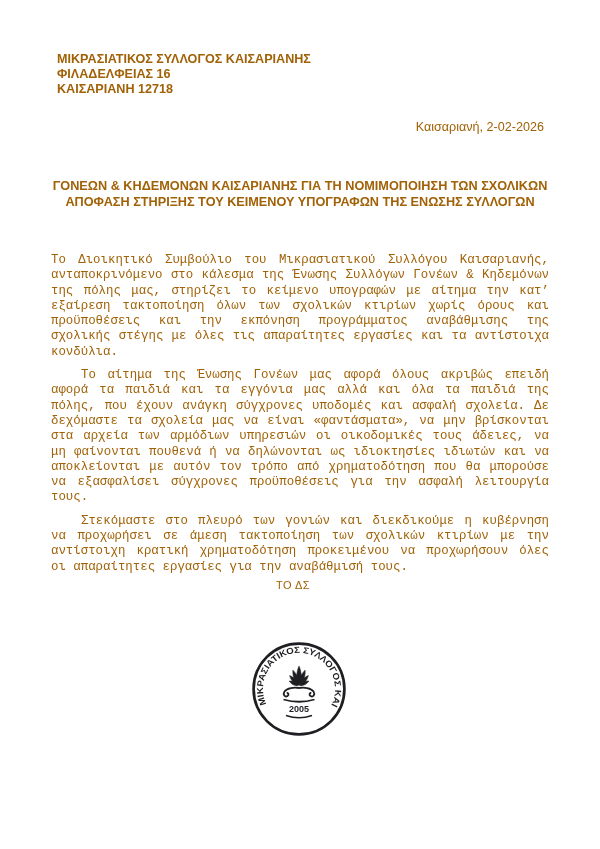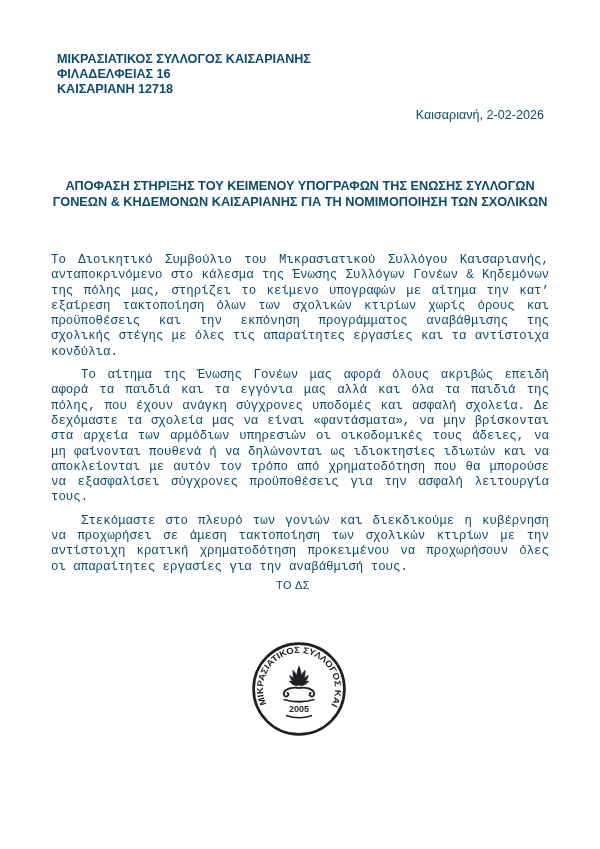--- a/index.html
+++ b/index.html
@@ -1,36 +1,36 @@
 <!DOCTYPE html>
 <html><head>
 <meta charset="utf-8">
 <style>
   html, body { margin: 0; padding: 0; background: #ffffff; }
   .page {
     position: relative;
     width: 600px;
     height: 849px;
     background: #ffffff;
-    color: #0c4a6e;
+    color: #a16207;
     font-family: "Liberation Sans", sans-serif;
     overflow: hidden;
   }
   .sender-block {
     position: absolute;
     left: 57px;
     top: 52px;
     font-weight: 700;
     font-size: 12.6px;
     line-height: 15px;
     white-space: nowrap;
   }
   .dateline {
     position: absolute;
-    top: 108px;
+    top: 120px;
     right: 56px;
     font-size: 12.6px;
     line-height: 15px;
   }
   .doc-title {
     position: absolute;
     left: 42px;
     top: 178px;
     width: 516px;
     text-align: center;
@@ -85,22 +85,22 @@
 
   <div class="sender-block">
     <div>ΜΙΚΡΑΣΙΑΤΙΚΟΣ ΣΥΛΛΟΓΟΣ ΚΑΙΣΑΡΙΑΝΗΣ</div>
     <div>ΦΙΛΑΔΕΛΦΕΙΑΣ 16</div>
     <div>ΚΑΙΣΑΡΙΑΝΗ 12718</div>
   </div>
 
   <div class="dateline">Καισαριανή, 2-02-2026</div>
 
   <div class="doc-title">
+    <div>ΓΟΝΕΩΝ &amp; ΚΗΔΕΜΟΝΩΝ ΚΑΙΣΑΡΙΑΝΗΣ ΓΙΑ ΤΗ ΝΟΜΙΜΟΠΟΙΗΣΗ ΤΩΝ ΣΧΟΛΙΚΩΝ</div>
     <div>ΑΠΟΦΑΣΗ ΣΤΗΡΙΞΗΣ ΤΟΥ ΚΕΙΜΕΝΟΥ ΥΠΟΓΡΑΦΩΝ ΤΗΣ ΕΝΩΣΗΣ ΣΥΛΛΟΓΩΝ</div>
-    <div>ΓΟΝΕΩΝ &amp; ΚΗΔΕΜΟΝΩΝ ΚΑΙΣΑΡΙΑΝΗΣ ΓΙΑ ΤΗ ΝΟΜΙΜΟΠΟΙΗΣΗ ΤΩΝ ΣΧΟΛΙΚΩΝ</div>
   </div>
 
   <div class="body-block">
     <p>Το Διοικητικό Συμβούλιο του Μικρασιατικού Συλλόγου Καισαριανής, ανταποκρινόμενο στο κάλεσμα της Ένωσης Συλλόγων Γονέων &amp; Κηδεμόνων της πόλης μας, στηρίζει το κείμενο υπογραφών με αίτημα την κατ’ εξαίρεση τακτοποίηση όλων των σχολικών κτιρίων χωρίς όρους και προϋποθέσεις και την εκπόνηση προγράμματος αναβάθμισης της σχολικής στέγης με όλες τις απαραίτητες εργασίες και τα αντίστοιχα κονδύλια.</p>
     <p class="indent">Το αίτημα της Ένωσης Γονέων μας αφορά όλους ακριβώς επειδή αφορά τα παιδιά και τα εγγόνια μας αλλά και όλα τα παιδιά της πόλης, που έχουν ανάγκη σύγχρονες υποδομές και ασφαλή σχολεία. Δε δεχόμαστε τα σχολεία μας να είναι «φαντάσματα», να μην βρίσκονται στα αρχεία των αρμόδιων υπηρεσιών οι οικοδομικές τους άδειες, να μη φαίνονται πουθενά ή να δηλώνονται ως ιδιοκτησίες ιδιωτών και να αποκλείονται με αυτόν τον τρόπο από χρηματοδότηση που θα μπορούσε να εξασφαλίσει σύγχρονες προϋποθέσεις για την ασφαλή λειτουργία τους.</p>
     <p class="indent">Στεκόμαστε στο πλευρό των γονιών και διεκδικούμε η κυβέρνηση να προχωρήσει σε άμεση τακτοποίηση των σχολικών κτιρίων με την αντίστοιχη κρατική χρηματοδότηση προκειμένου να προχωρήσουν όλες οι απαραίτητες εργασίες για την αναβάθμισή τους.</p>
   </div>
 
 
   <div class="signature">ΤΟ ΔΣ</div>

